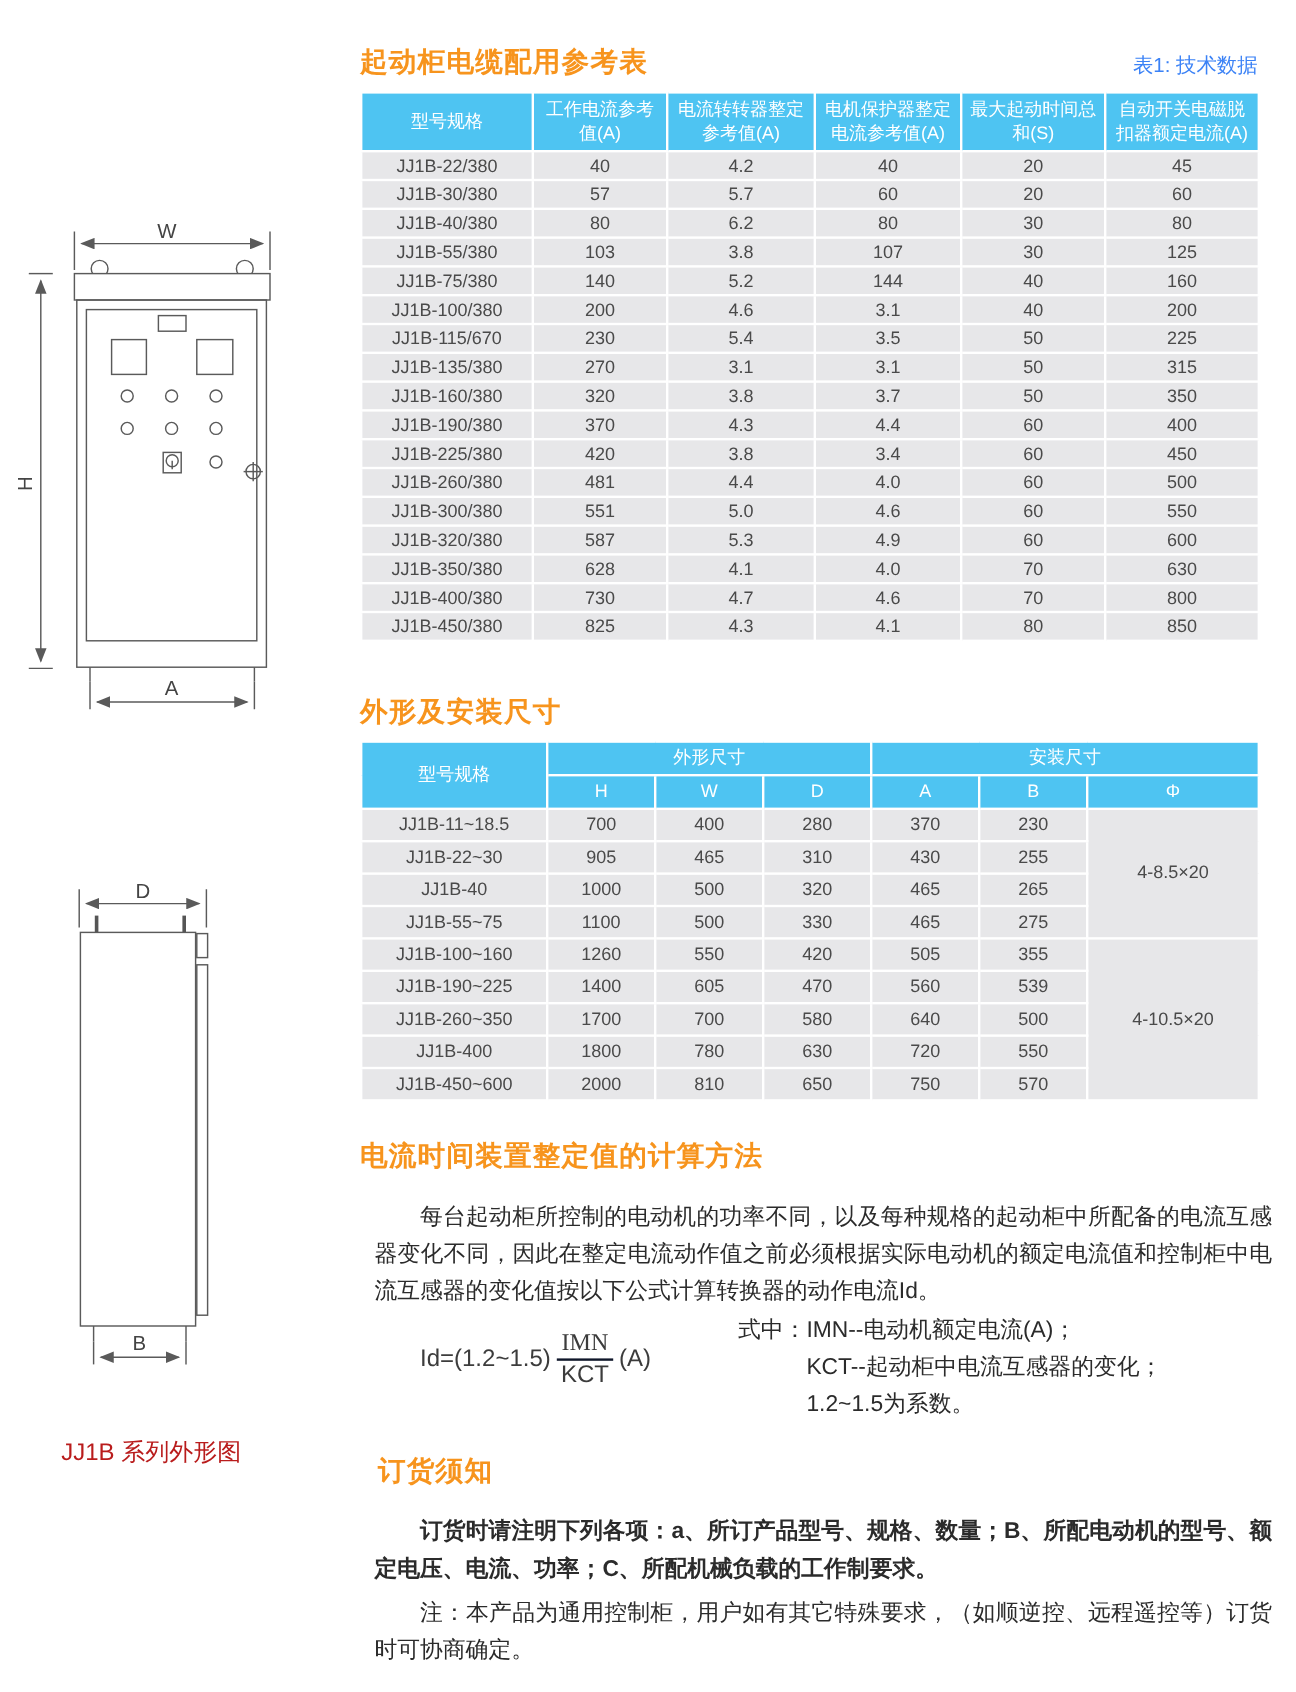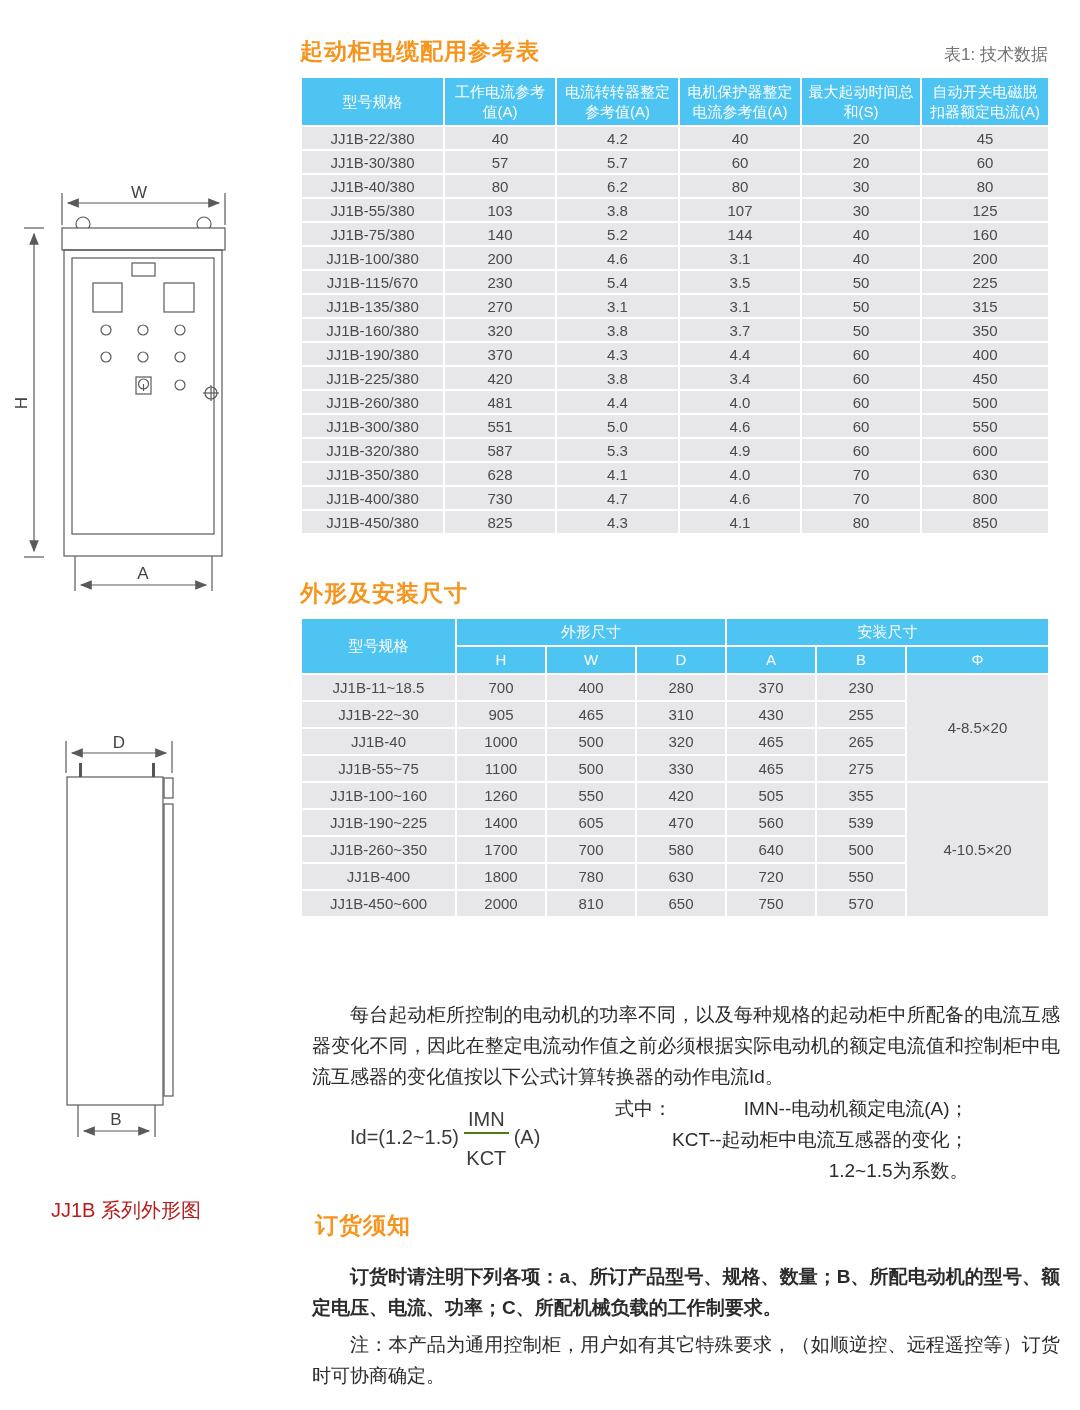--- a/index.html
+++ b/index.html
@@ -3,21 +3,21 @@
 <meta charset="utf-8">
 <style>
   html,body { margin:0; padding:0; background:#fff; }
   .page {
     position:relative; width:1080px; height:1410px; background:#ffffff;
     font-family:"Liberation Sans","DejaVu Sans",sans-serif; color:#2b2b2b; overflow:hidden;
   }
   .content-block { position:absolute; left:300px; width:748px; }
   h2.sec-title { margin:0; font-size:23px; font-weight:bold; color:#f7941d; letter-spacing:1px; }
   .sec1-head { top:36px; display:flex; justify-content:space-between; align-items:flex-end; }
-  .t1-caption { font-size:17px; color:#737373; padding-bottom:1px; }
+  .t1-caption { font-size:17px; color:#3b82f6; padding-bottom:1px; }
 
   table.dtable { border-collapse:collapse; table-layout:fixed; width:748px; }
   table.dtable th {
     background:#4ec4f2; color:#ffffff; font-weight:normal; font-size:15px;
     line-height:1.3; padding:3px 5px; border:2px solid #ffffff; text-align:center;
   }
   table.dtable td {
     background:#e7e7e9; color:#4a4a4a; font-size:15px; text-align:center;
     border:2px solid #ffffff; padding:0; height:22px;
   }
@@ -29,23 +29,23 @@
   #table2 thead tr.sub { height:28px; }
   #table2 td { height:25px; }
 
   #sec3-title { top:948px; }
   .body-text { margin:12px; font-size:19px; line-height:1.62; text-align:justify; text-indent:2em; color:#2b2b2b; }
   #calc-intro { top:988px; }
 
   #formula-row { top:1092px; height:100px; }
   .formula { position:absolute; left:50px; top:16px; font-size:20px; color:#3c3c3c; white-space:nowrap; }
   .frac { display:inline-block; vertical-align:middle; text-align:center; margin:0 5px; line-height:1.15; }
-  .frac .num { display:block; border-bottom:2px solid #4d7c0f; padding:0 4px 1px; }
-  .frac .den { display:block; padding-top:13px; }
-  .where { position:absolute; left:315px; top:2px; display:flex; font-size:19px; color:#2b2b2b; line-height:1.62;text-align:right; }
+  .frac .num { display:block; border-bottom:2px solid #0f172a; padding:0 4px 1px;font-family:Liberation Serif, serif; }
+  .frac .den { display:block; padding-top:1px; }
+  .where { position:absolute; left:315px; top:2px; display:flex; font-size:19px; color:#2b2b2b; line-height:1.62; }
   .where-label { white-space:nowrap; }
 
   #sec4-title { top:1210px;margin-left:15px; }
   #order-p1 { top:1250px;font-weight:bold; }
   #order-p2 { top:1318px; }
 
   .diagram { position:absolute; }
   #front-view { left:15px; top:185px; }
   #side-view { left:40px; top:733px; }
   .diagram-caption { position:absolute; left:51px; top:1197px; font-size:20px; color:#b91c1c; }
@@ -399,20 +399,21 @@
           <td>JJ1B-450~600</td>
           <td>2000</td>
           <td>810</td>
           <td>650</td>
           <td>750</td>
           <td>570</td>
         </tr>
       </tbody>
   </table>
 
+  <h2 id="sec3-title" class="content-block sec-title">电流时间装置整定值的计算方法</h2>
   <p id="calc-intro" class="content-block body-text">每台起动柜所控制的电动机的功率不同，以及每种规格的起动柜中所配备的电流互感器变化不同，因此在整定电流动作值之前必须根据实际电动机的额定电流值和控制柜中电流互感器的变化值按以下公式计算转换器的动作电流Id。</p>
 
   <div id="formula-row" class="content-block">
     <div class="formula">
       <span>Id=(1.2~1.5)</span><span class="frac"><span class="num">IMN</span><span class="den">KCT</span></span><span>(A)</span>
     </div>
     <div class="where">
       <span class="where-label">式中：</span>
       <div class="where-lines">
         <div>IMN--电动机额定电流(A)；</div>

